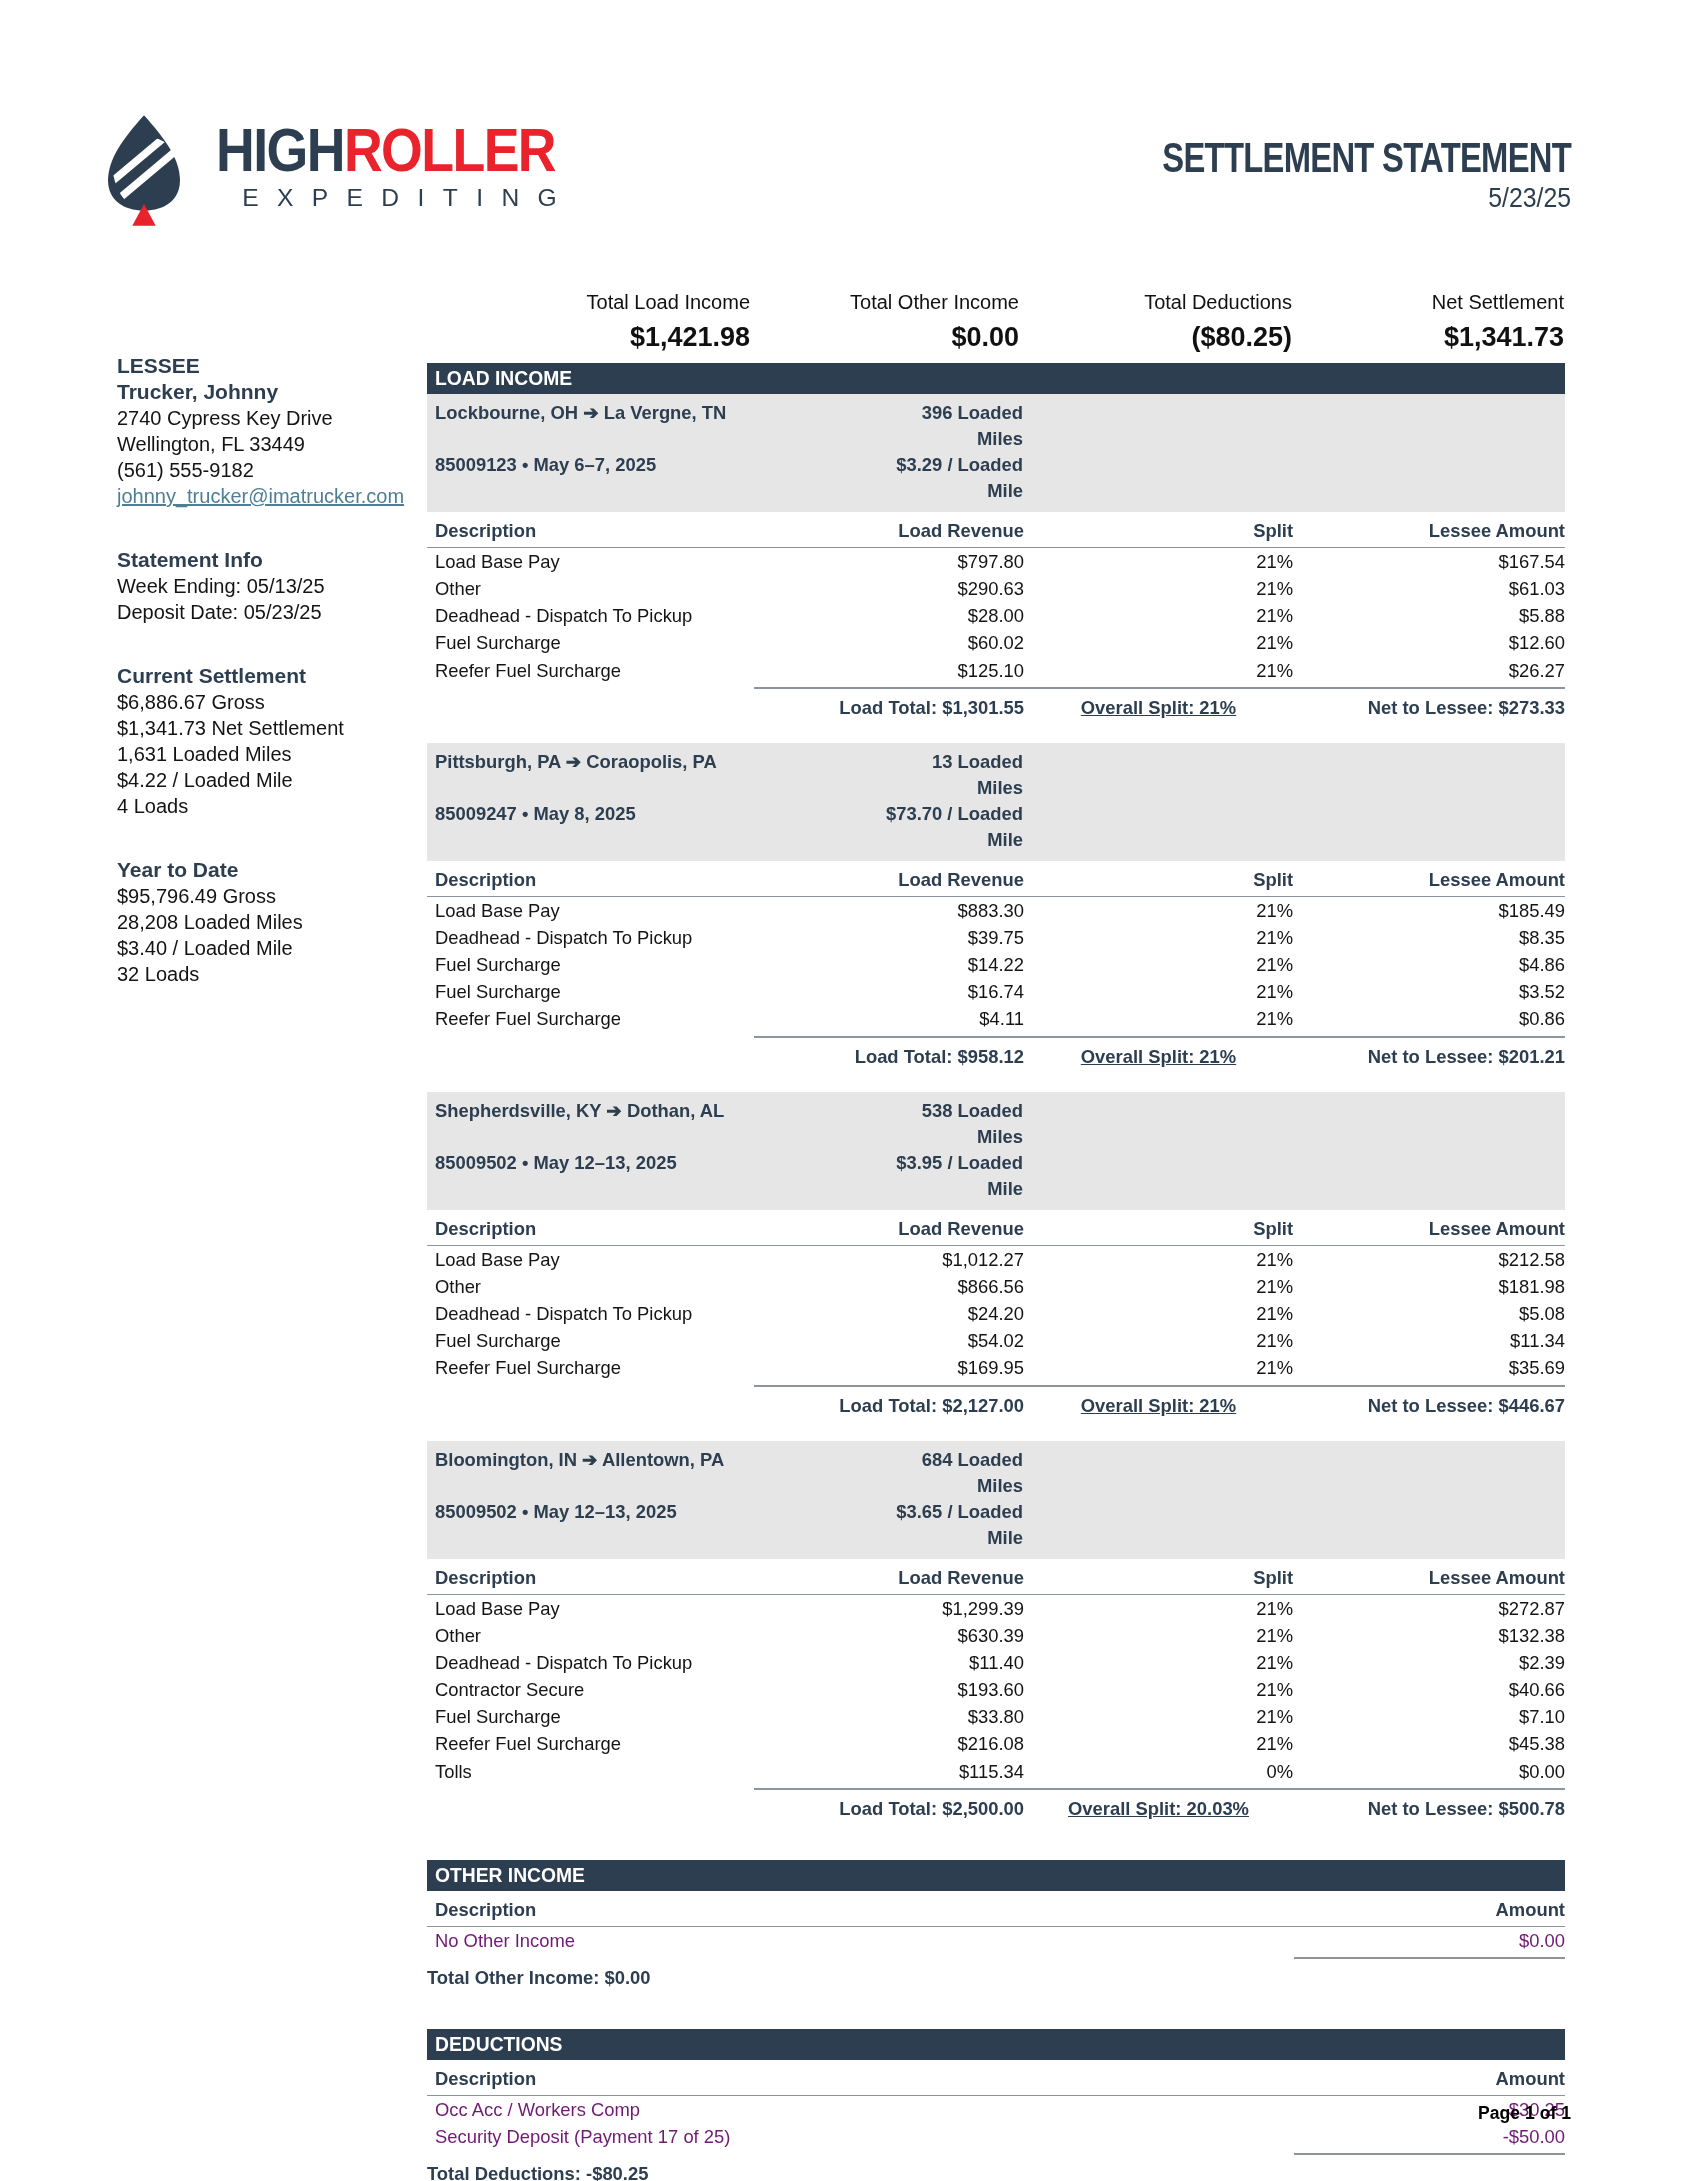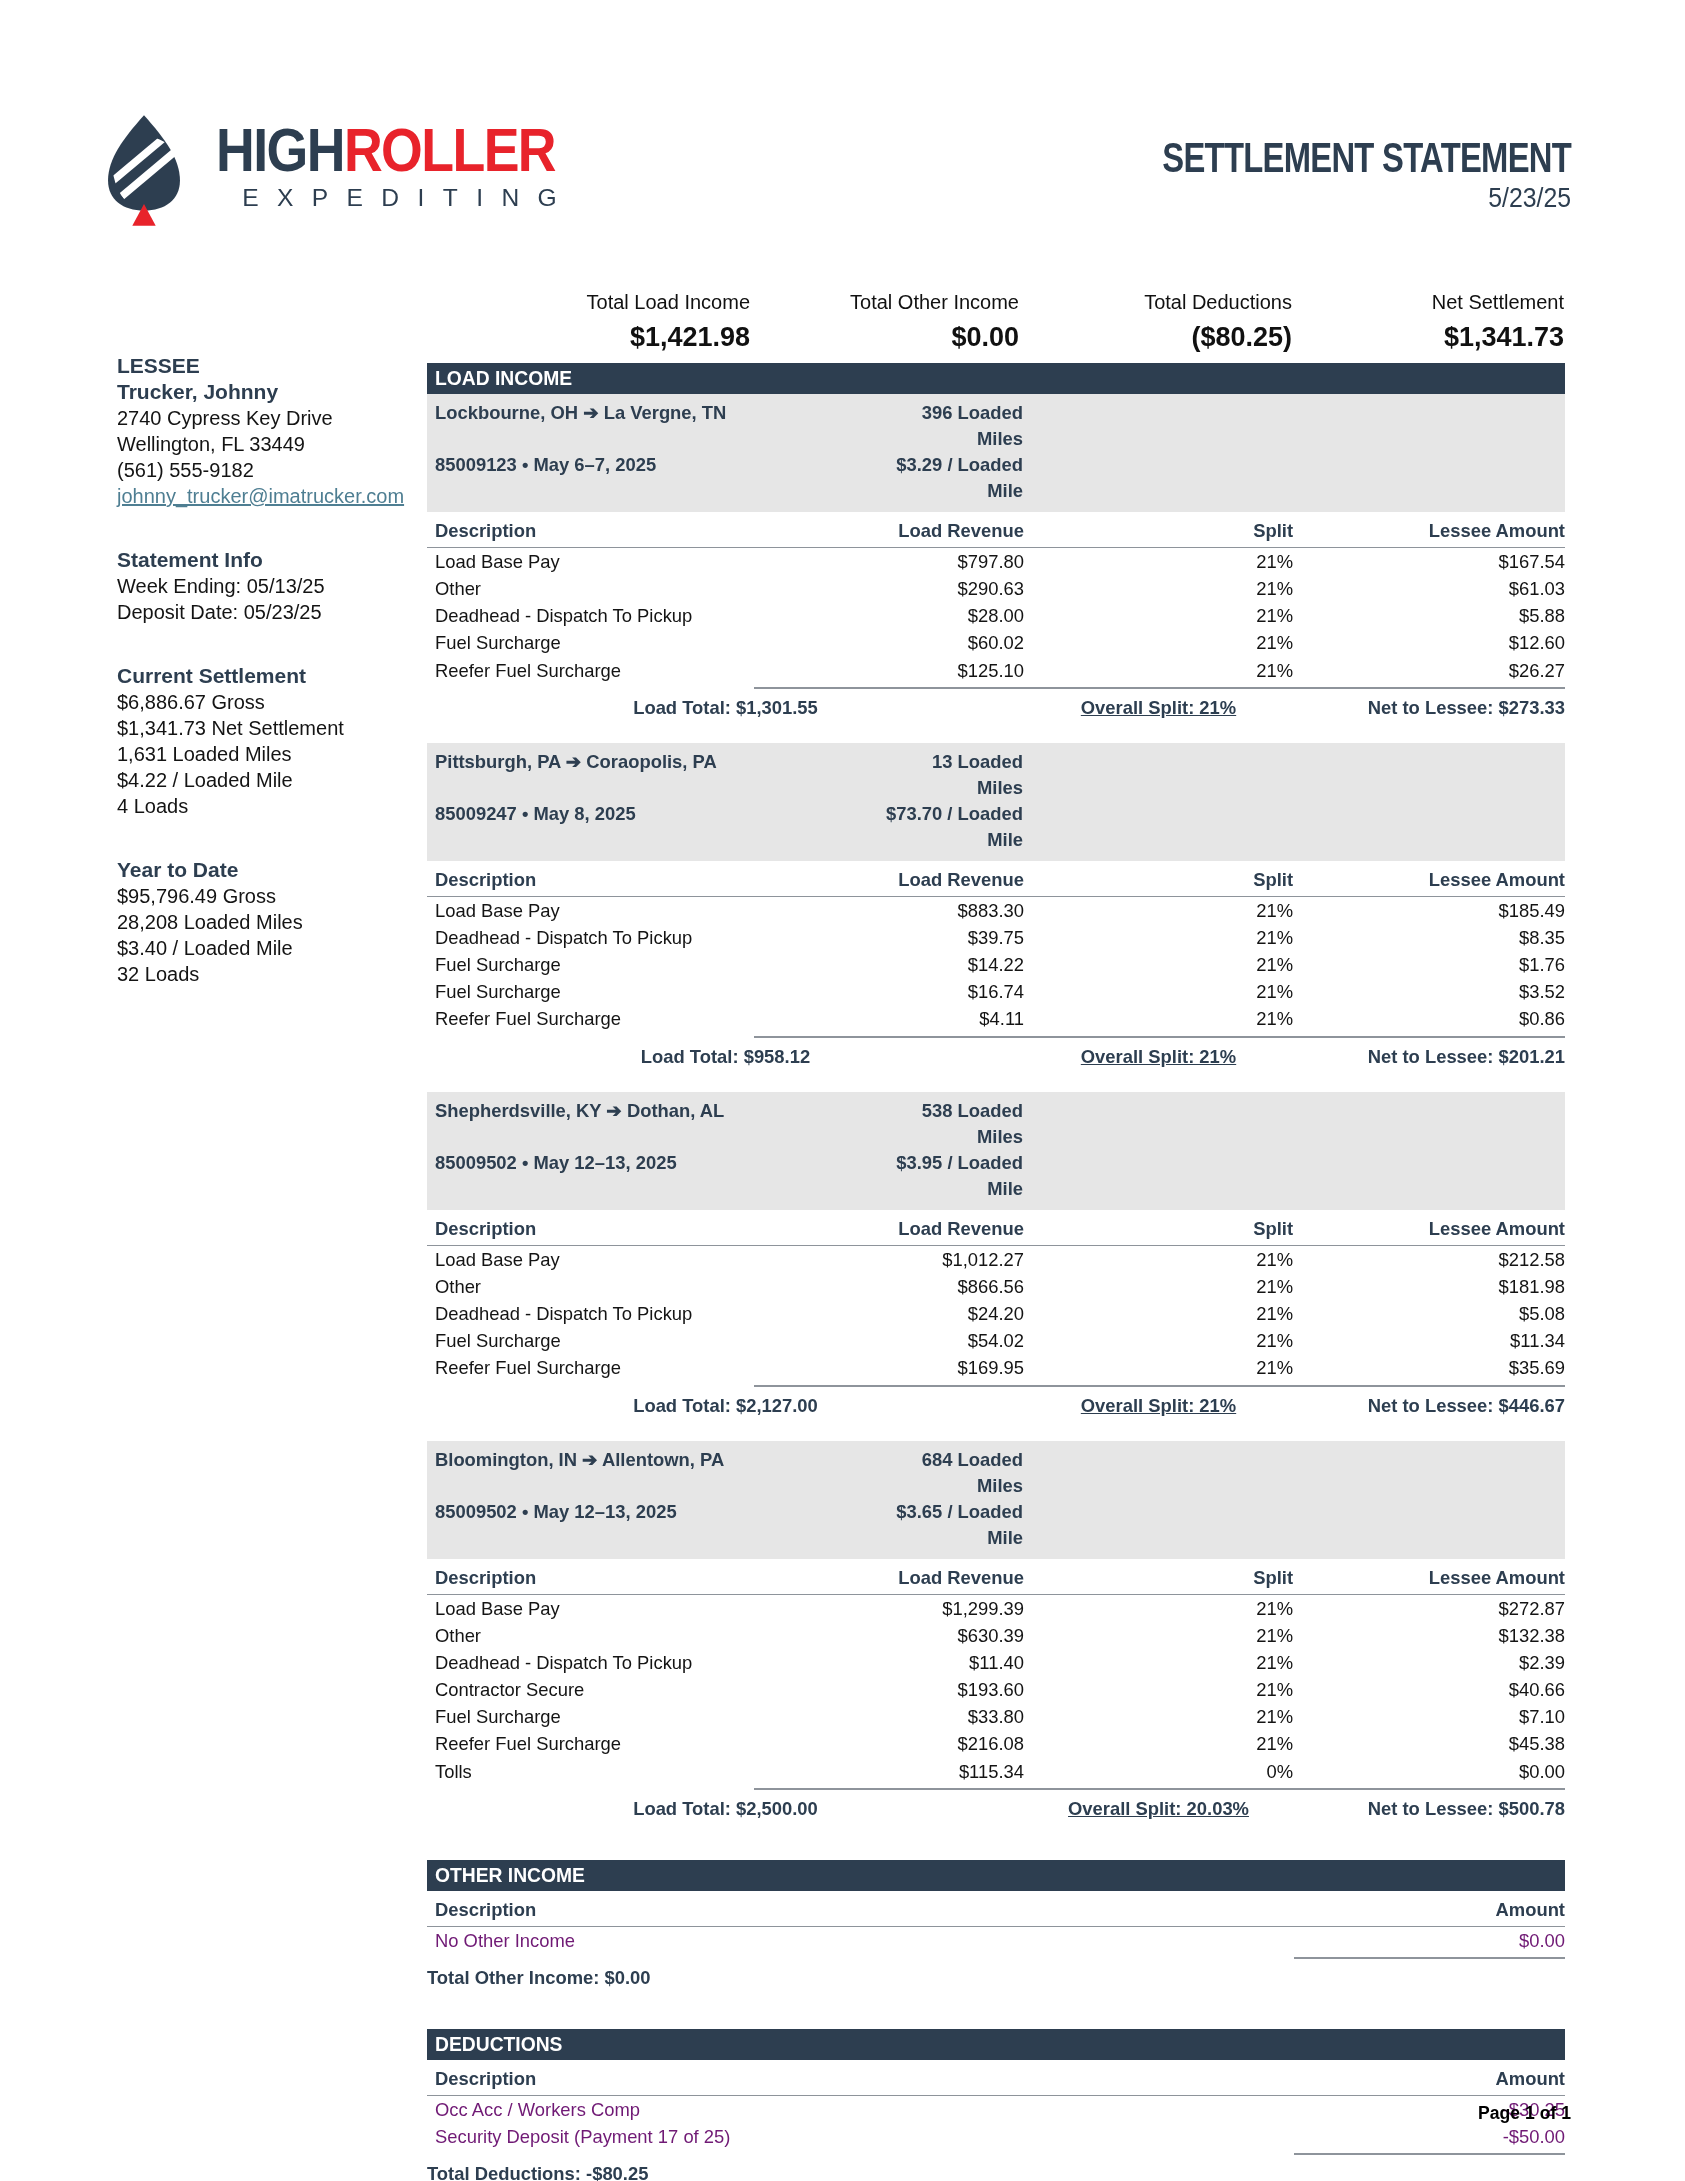--- a/index.html
+++ b/index.html
@@ -47,21 +47,21 @@
   .lh-right { width:140px; text-align:right; font-weight:700; color:#2d3e50; font-size:18.4px; }
   .cols-header { display:flex; padding:8px 0 5.3px; border-bottom:1.8px solid #8e949b;
                  font-weight:700; color:#2d3e50; font-size:18.4px; }
   .c1 { flex:1; padding-left:8px; text-align:left; }
   .c2 { width:228px; text-align:right; }
   .c3 { width:269px; text-align:right; }
   .c4 { width:272px; text-align:right; }
   .data-row { display:flex; font-size:18.4px; padding:4.4px 0; line-height:18.4px; color:#141414; }
   .total-rule { border-top:2.6px solid #8e949b; margin-left:327px; margin-top:2.6px; }
   .total-row { display:flex; font-weight:700; color:#2d3e50; font-size:18.4px; padding-top:8px; }
-  .t1 { width:597px; text-align:center; }
+  .t1 { width:597px; text-align:right; }
   .t2 { width:269px; text-align:center;text-decoration:underline; }
   .t3 { width:272px; text-align:right; }
   .section { margin-top:40px; }
   .simple-row { display:flex; font-size:18.4px; padding:4.4px 0; line-height:18.4px; color:#701a75; }
   .s-desc { flex:1; padding-left:8px; }
   .s-amt { width:272px; text-align:right; }
   .partial-rule { border-top:2.6px solid #8e949b; margin-left:867px; margin-top:2.6px; }
   .section-total { font-weight:700; color:#2d3e50; font-size:18.4px; padding-top:8px; }
   
   .footer { position:absolute; right:114px; top:2103px; font-size:17.6px; font-weight:700; color:#000; }
@@ -239,21 +239,21 @@
     <div class="c1">Deadhead - Dispatch To Pickup</div>
     <div class="c2">$39.75</div>
     <div class="c3">21%</div>
     <div class="c4">$8.35</div>
   </div>
 
   <div class="data-row">
     <div class="c1">Fuel Surcharge</div>
     <div class="c2">$14.22</div>
     <div class="c3">21%</div>
-    <div class="c4">$1.76</div>
+    <div class="c4">$4.86</div>
   </div>
 
   <div class="data-row">
     <div class="c1">Fuel Surcharge</div>
     <div class="c2">$16.74</div>
     <div class="c3">21%</div>
     <div class="c4">$3.52</div>
   </div>
 
   <div class="data-row">

